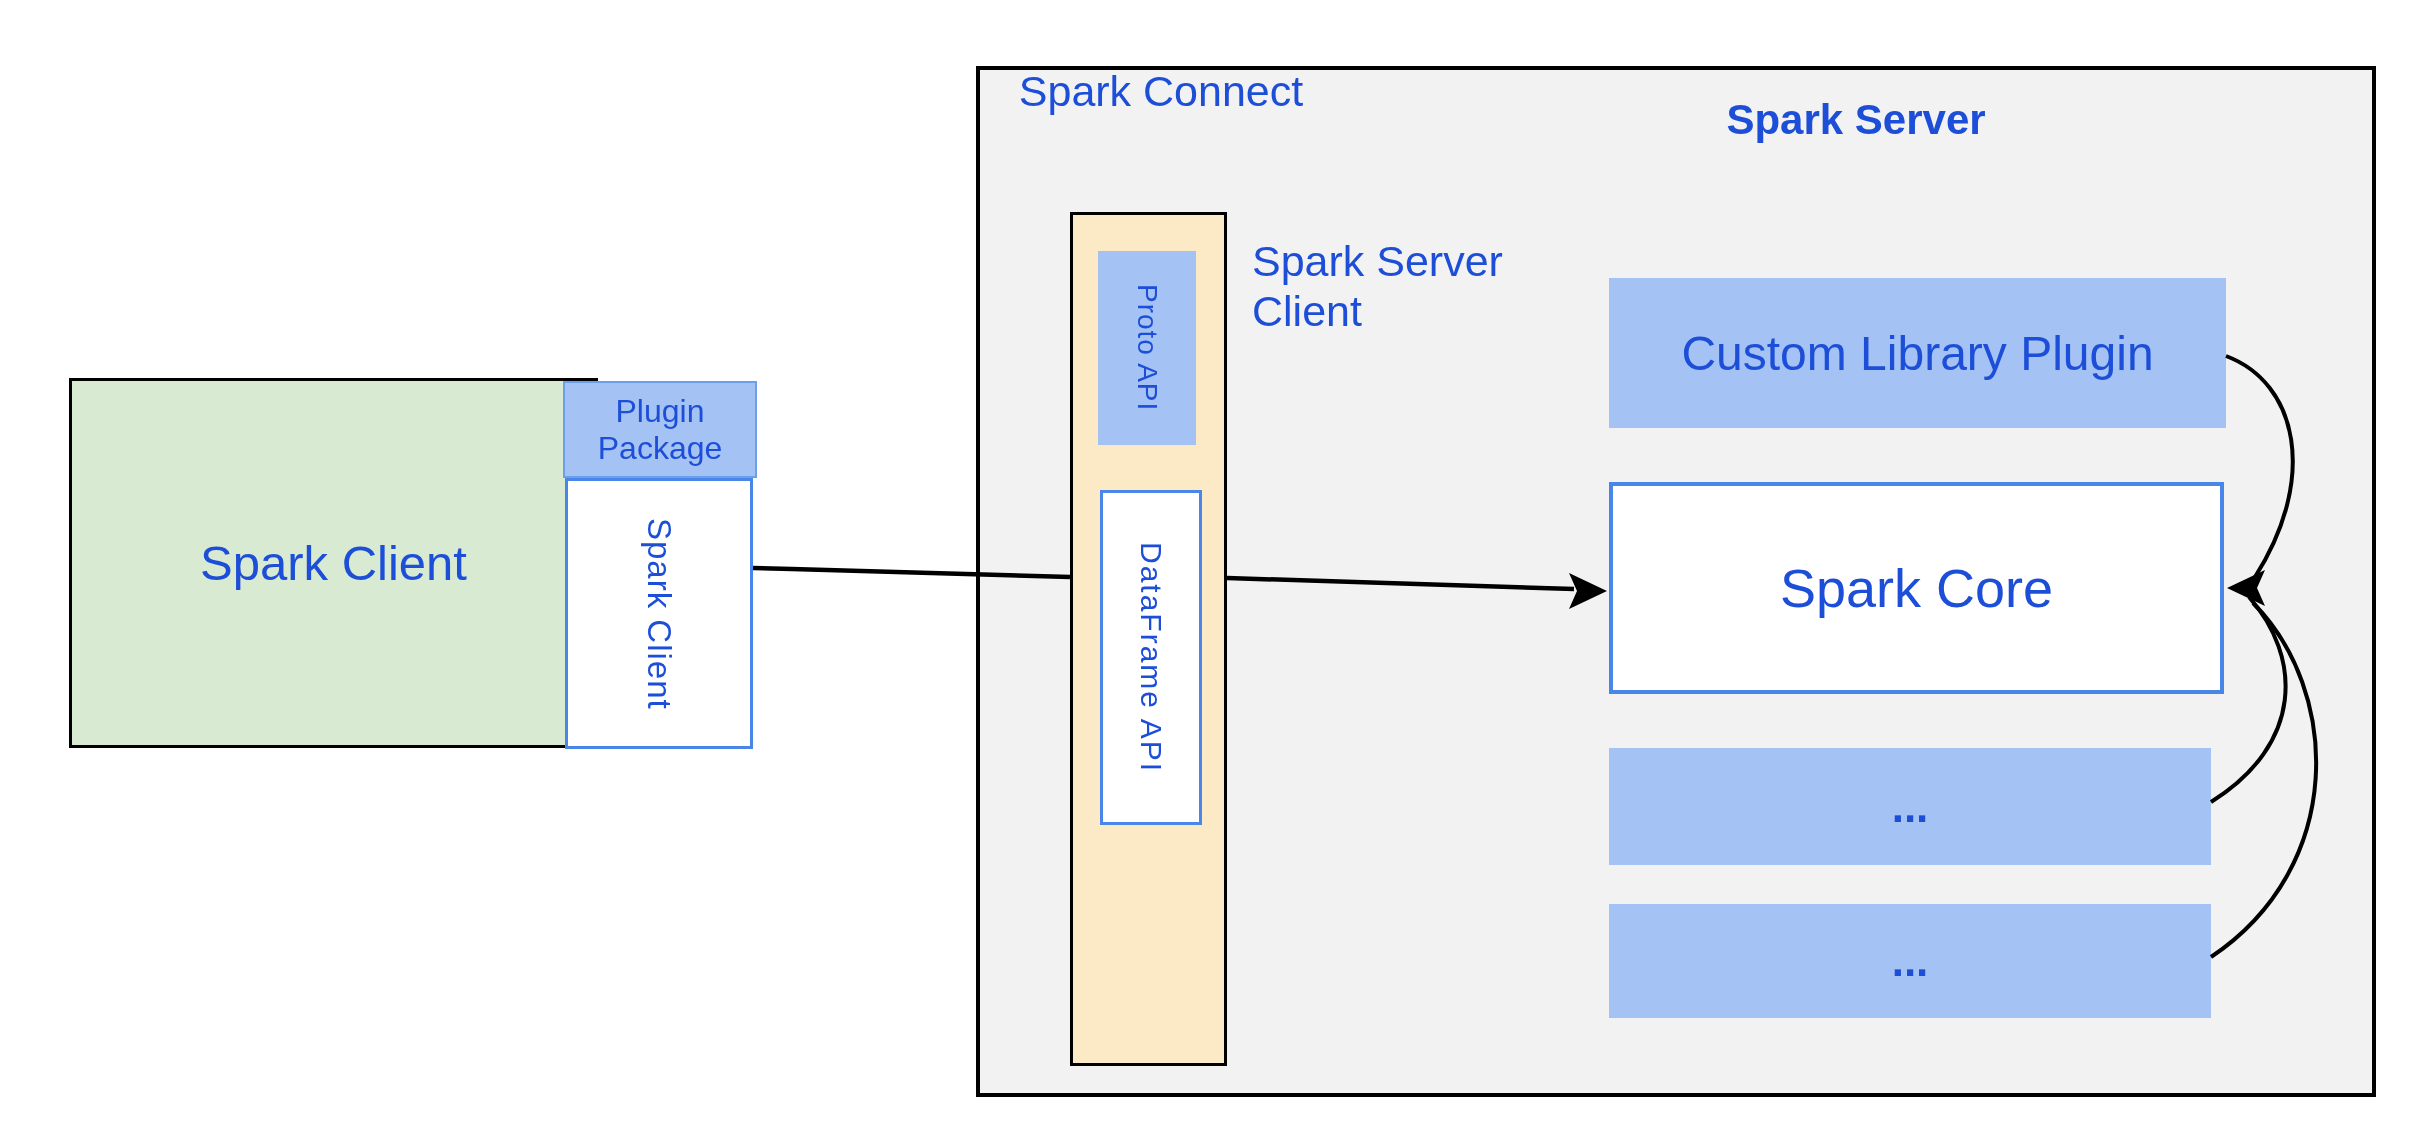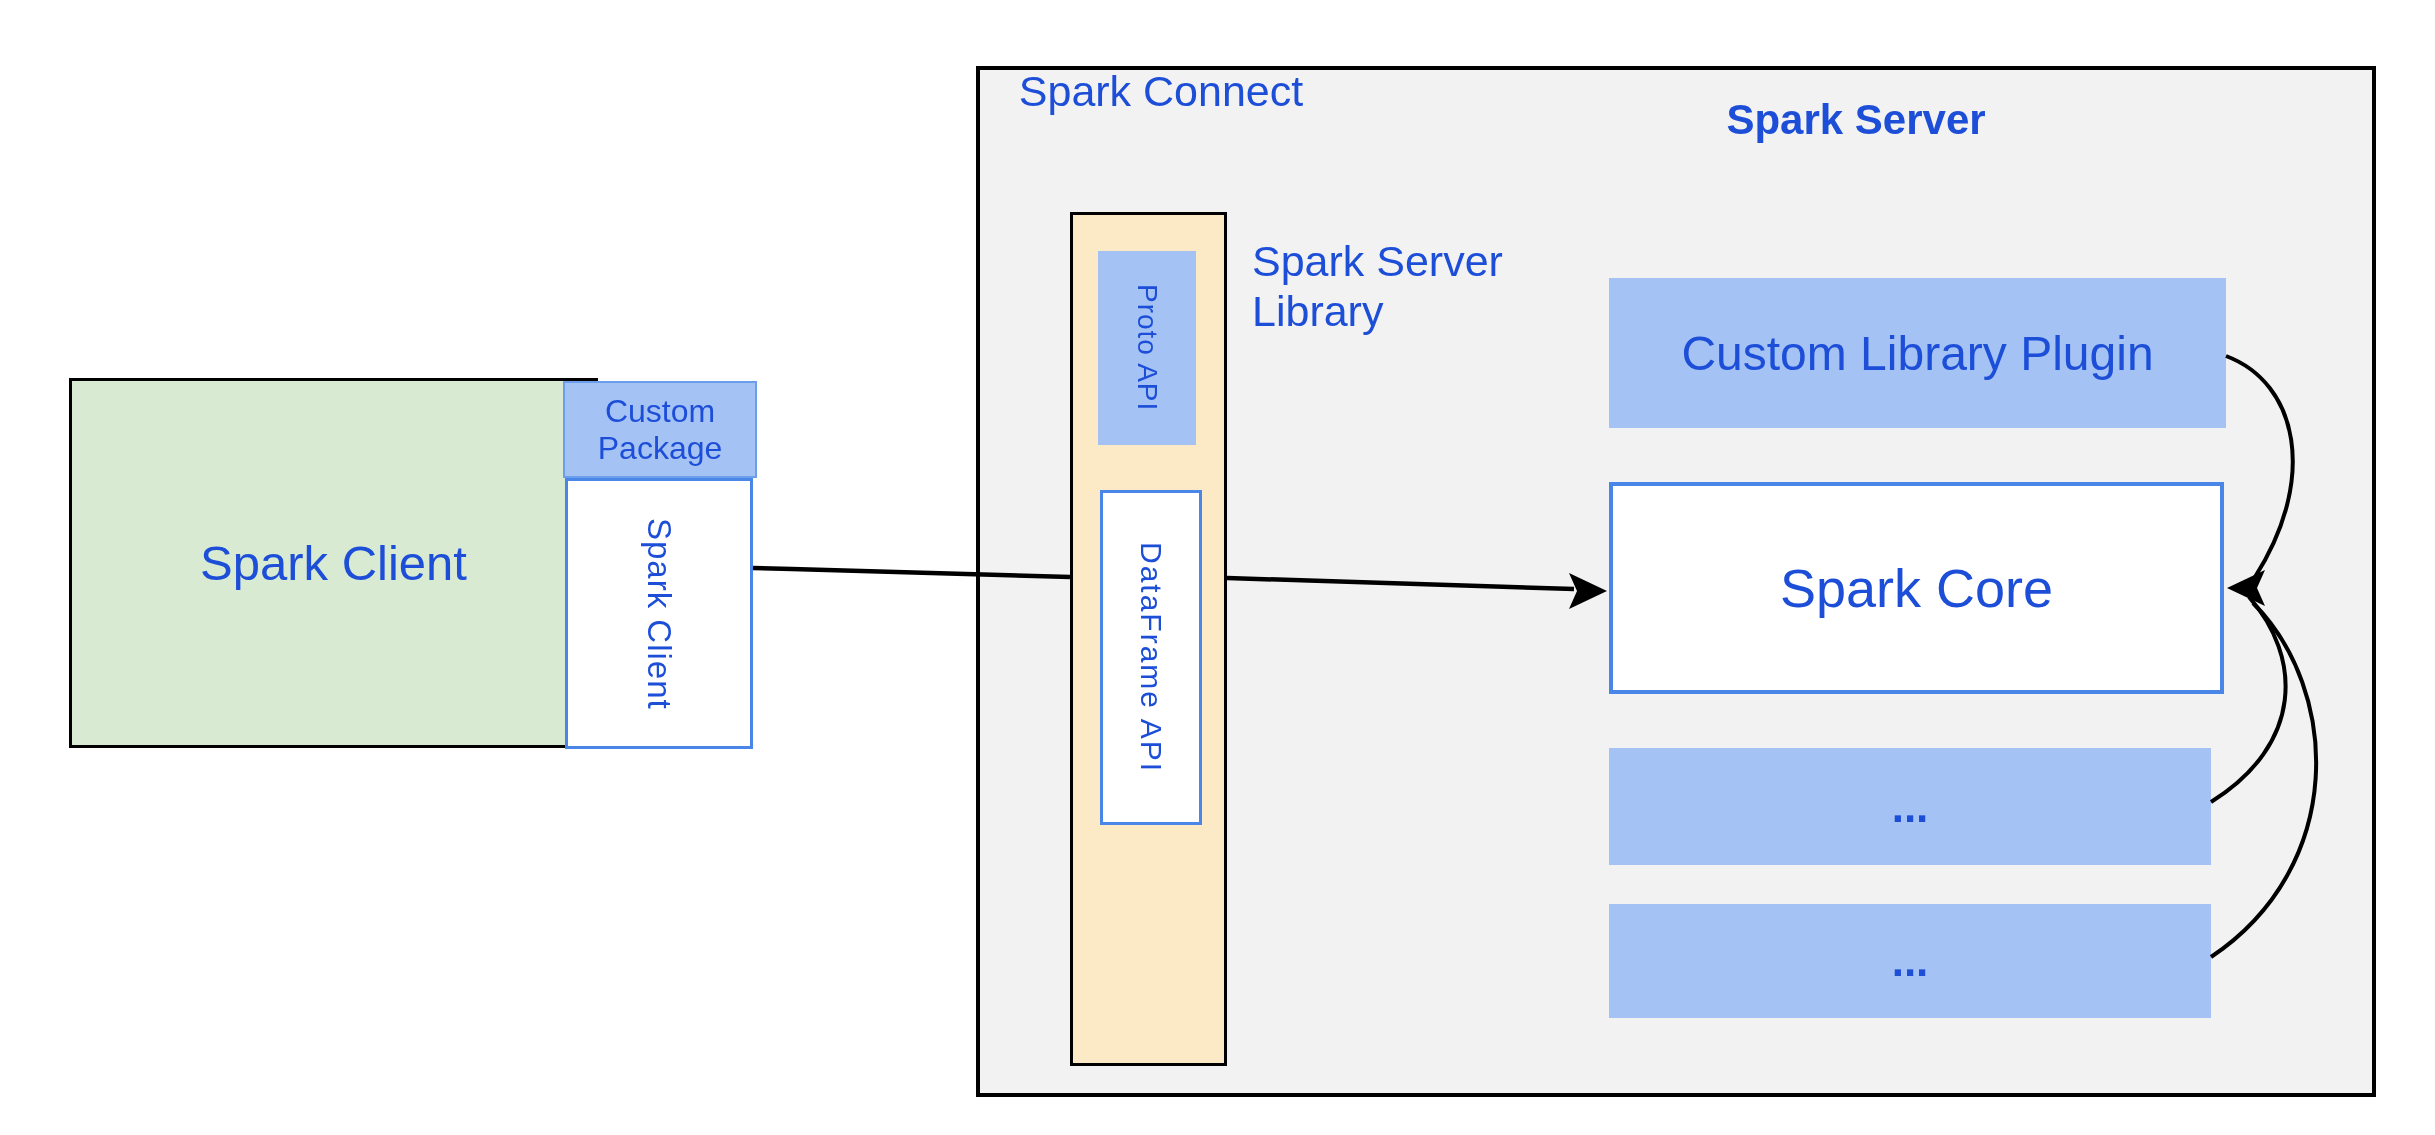--- a/index.html
+++ b/index.html
@@ -114,36 +114,36 @@
   <div class="abs server-container"></div>
 
   <div class="abs connect-api-label">
     <div>Spark Connect</div>
   </div>
 
   <div class="abs server-title">Spark Server</div>
 
   <div class="abs library-label">
     <div>Spark Server</div>
-    <div>Library</div>
+    <div>Client</div>
   </div>
 
   <div class="abs yellow-pillar"></div>
   <div class="abs proto-api">
     <span class="vtext">Proto API</span>
   </div>
   <div class="abs dataframe-api">
     <span class="vtext">DataFrame API</span>
   </div>
 
   <div class="abs green-box">
     <div class="line">Spark Client</div>
   </div>
   <div class="abs client-package">
-    <div class="line">Custom</div>
+    <div class="line">Plugin</div>
     <div class="line">Package</div>
   </div>
   <div class="abs spark-client-box">
     <span class="vtext">Spark Client</span>
   </div>
 
   <div class="abs plugin-box">
     <span>Custom Library Plugin</span>
   </div>
   <div class="abs spark-core-box">

